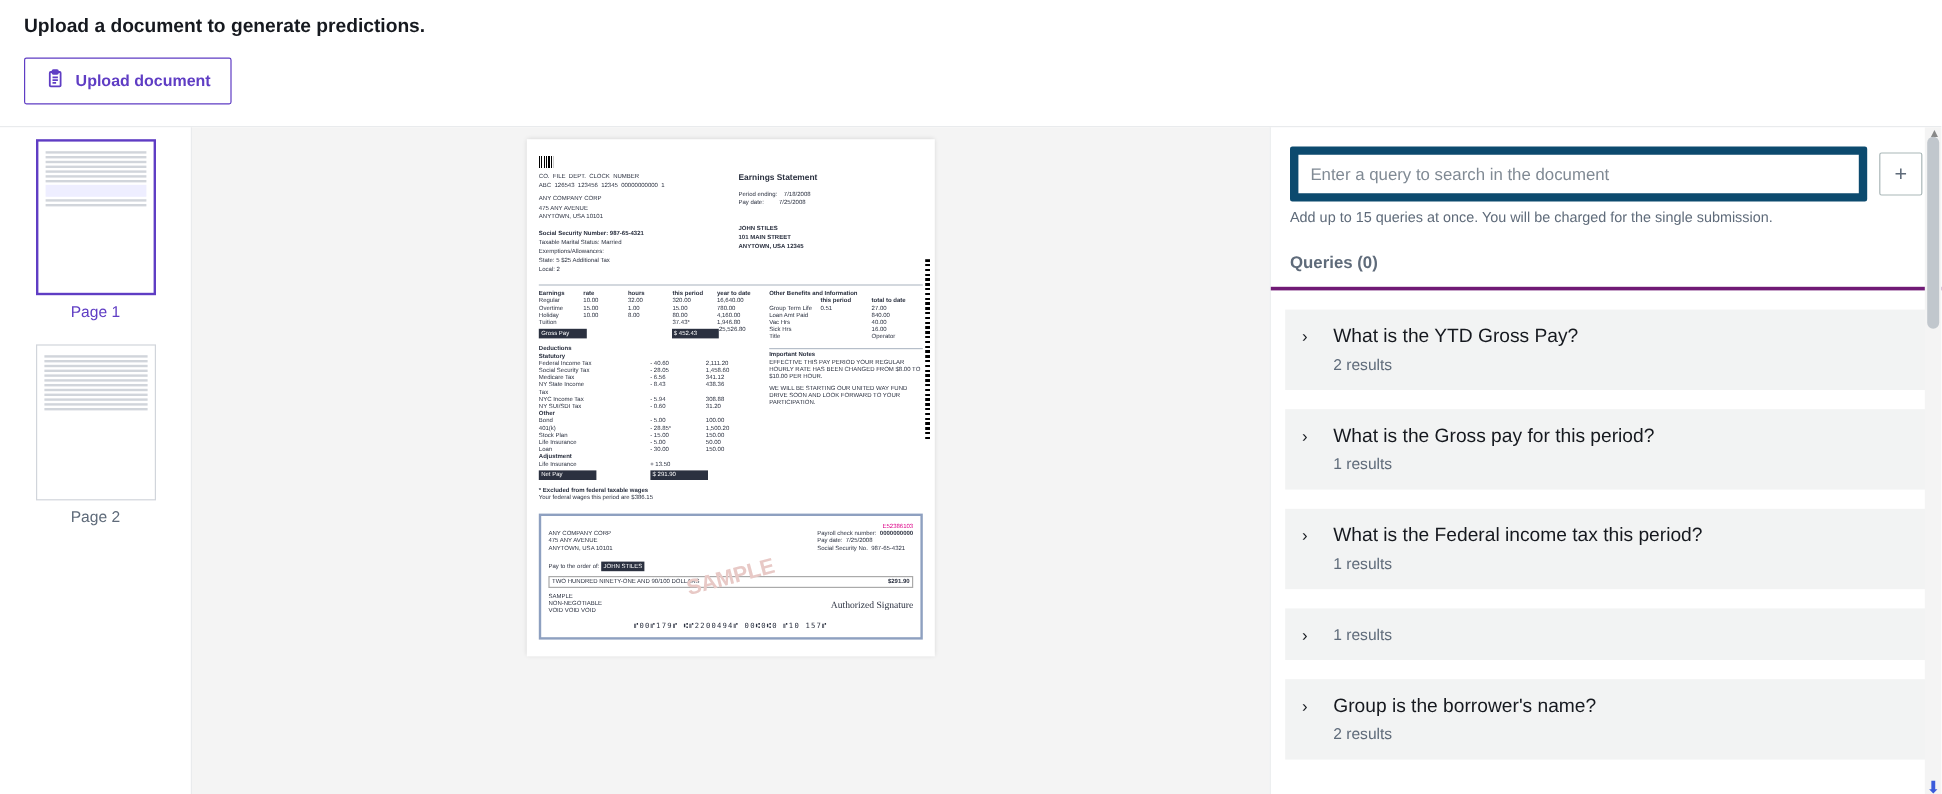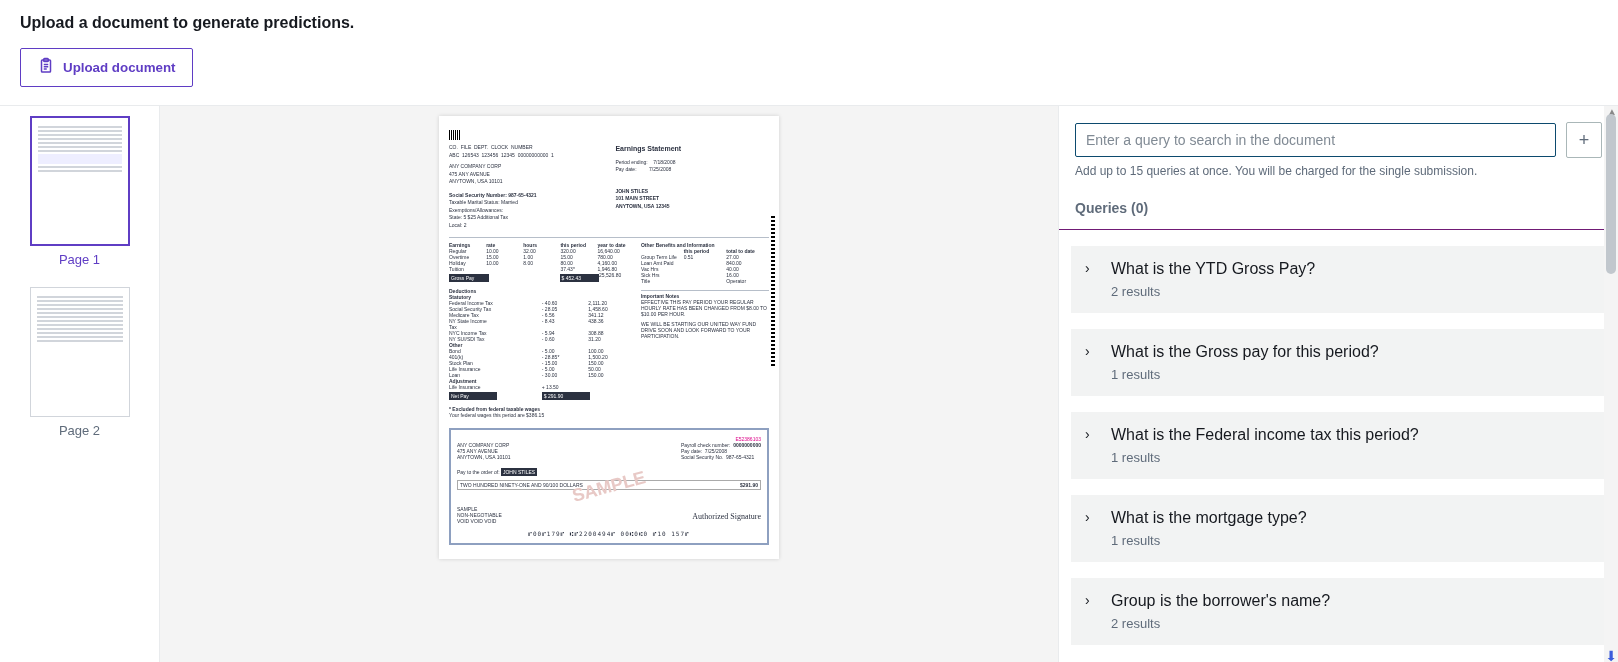--- a/index.html
+++ b/index.html
@@ -36,25 +36,25 @@
 .page .small-dark { background: #2b3140; color: #fff; padding: 1px 2px; margin: 2px 0; display: inline-block; font-size: 5px; }
 .page .check { border: 2px solid #8ea0c0; margin-top: 10px; padding: 6px; position: relative; font-size: 5px; }
 .page .sig { font-family: cursive; font-size: 8px; color: #2b3140; text-align: right; margin-top: 6px; }
 .page .micr { font-family: monospace; font-size: 6px; text-align: center; margin-top: 6px; letter-spacing: 1px; }
 .page .sample-wm { position: absolute; left: 50%; top: 50%; transform: translate(-50%,-50%) rotate(-15deg); font-size: 18px; color: #e8c9c6; font-weight: 700; pointer-events:none; }
 .page .barcode { width: 12px; height: 10px; background: repeating-linear-gradient(90deg,#000 0 1px,#fff 1px 2px); margin-bottom:4px; }
 .page .side-bar { position:absolute; right:4px; top:100px; width:4px; height:150px; background:repeating-linear-gradient(0deg,#000 0 2px,#fff 2px 4px); }
 
 .right-panel { width: 560px; border-left: 1px solid #e9ebed; display: flex; flex-direction: column; position: relative; }
 .query-row { display: flex; gap: 10px; padding: 16px 16px 6px 16px; align-items: center; }
-.query-input { flex: 1; border: 1px solid #0c4a6e; border-radius: 2px; padding: 8px 10px; font-size: 14px; color: #5f6b7a; }
+.query-input { flex: 1; border: 7px solid #0c4a6e; border-radius: 2px; padding: 8px 10px; font-size: 14px; color: #5f6b7a; }
 .query-input::placeholder { color: #808a94; }
 .add-btn { width: 36px; height: 36px; border: 1px solid #aab7b8; border-radius: 2px; background: #fff; cursor: pointer; font-size: 18px; color: #5f6b7a; display: flex; align-items: center; justify-content: center; }
 .hint { font-size: 12px; color: #5f6b7a; padding: 0 16px 12px 16px; }
-.tabs { display: flex; gap: 18px; padding: 0 16px; border-bottom: 1px solid #701a75; }
+.tabs { display: flex; gap: 18px; padding: 0 16px; border-bottom: 3px solid #701a75; }
 .tab { padding: 10px 0; font-size: 14px; font-weight: 700; color: #5f6b7a; cursor: pointer; border-bottom: 3px solid transparent; }
 .tab.active { color: #5f3dc4; border-bottom-color: #5f3dc4; }
 .results { flex: 1; overflow-y: auto; padding: 16px 12px; display: flex; flex-direction: column; gap: 16px; position: relative; }
 .result { background: #f2f3f3; border-radius: 0; padding: 14px 16px 14px 40px; position: relative; cursor: pointer; }
 .result .chev { position: absolute; left: 14px; top: 14px; color: #16191f; }
 .result .q { font-size: 16px; color: #16191f; margin-bottom: 6px; }
 .result .cnt { font-size: 13px; color: #5f6b7a; }
 .scroll-ind { position: absolute; right: 0; top: 0; width: 14px; height: 100%; background: #f4f4f4; }
 .scroll-ind .thumb-scroll { position: absolute; right: 2px; top: 8px; width: 10px; height: 160px; background: #c1c7cd; border-radius: 5px; }
 .scroll-ind .down-arrow { position: absolute; bottom: 4px; right: 1px; color: #3b5bdb; font-size: 14px; }
@@ -332,21 +332,21 @@
                 <div><span>Payroll check number:</span>&nbsp;&nbsp;<span class="bold">0000000000</span></div>
                 <div><span>Pay date:</span>&nbsp;&nbsp;<span>7/25/2008</span></div>
                 <div><span>Social Security No.</span>&nbsp;&nbsp;<span>987-65-4321</span></div>
               </div>
             </div>
             <div style="margin-top:6px;"><span>Pay to the order of:</span>&nbsp;<span class="small-dark">JOHN STILES</span></div>
             <div style="display:flex;justify-content:space-between;border:1px solid #aaa;padding:1px 2px;margin-top:2px;">
                 <span>TWO HUNDRED NINETY-ONE AND 90/100 DOLLARS</span>
                 <span class="bold">$291.90</span>
               </div>
-            <div style="display:flex;justify-content:space-between;margin-top:16px;">
+            <div style="display:flex;justify-content:space-between;margin-top:4px;">
               <div>
                 <div>SAMPLE</div>
                 <div>NON-NEGOTIABLE</div>
                 <div>VOID VOID VOID</div>
               </div>
               <div class="sig">Authorized Signature</div>
             </div>
             <div class="micr">⑈00⑈179⑈ ⑆⑈2200494⑈ 00⑆0⑆0 ⑈10 157⑈</div>
           </div>
         </div>
@@ -376,21 +376,20 @@
         <div class="q">What is the Gross pay for this period?</div>
         <div class="cnt">1 results</div>
       </div>
       <div class="result">
         <span class="chev">›</span>
         <div class="q">What is the Federal income tax this period?</div>
         <div class="cnt">1 results</div>
       </div>
       <div class="result">
         <span class="chev">›</span>
-        <div class="q">What is the mortgage type?</div>
         <div class="cnt">1 results</div>
       </div>
       <div class="result">
         <span class="chev">›</span>
         <div class="q">Group is the borrower's name?</div>
         <div class="cnt">2 results</div>
       </div>
     </div>
     <div class="scroll-ind">
       <div style="position:absolute;top:0;right:1px;color:#888;font-size:10px;">▲</div>

